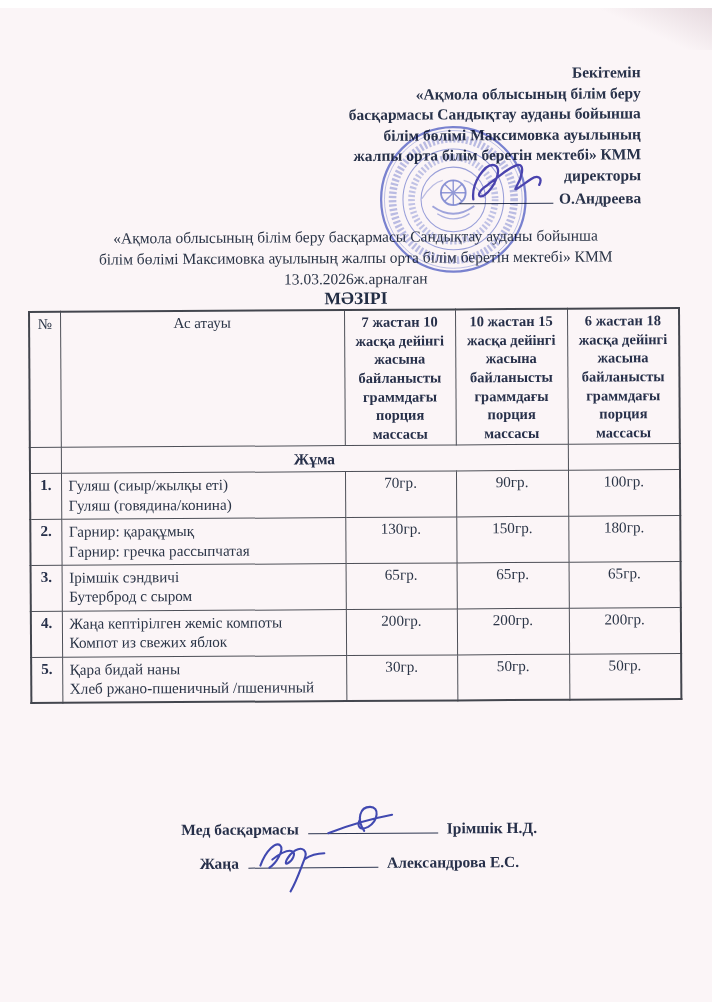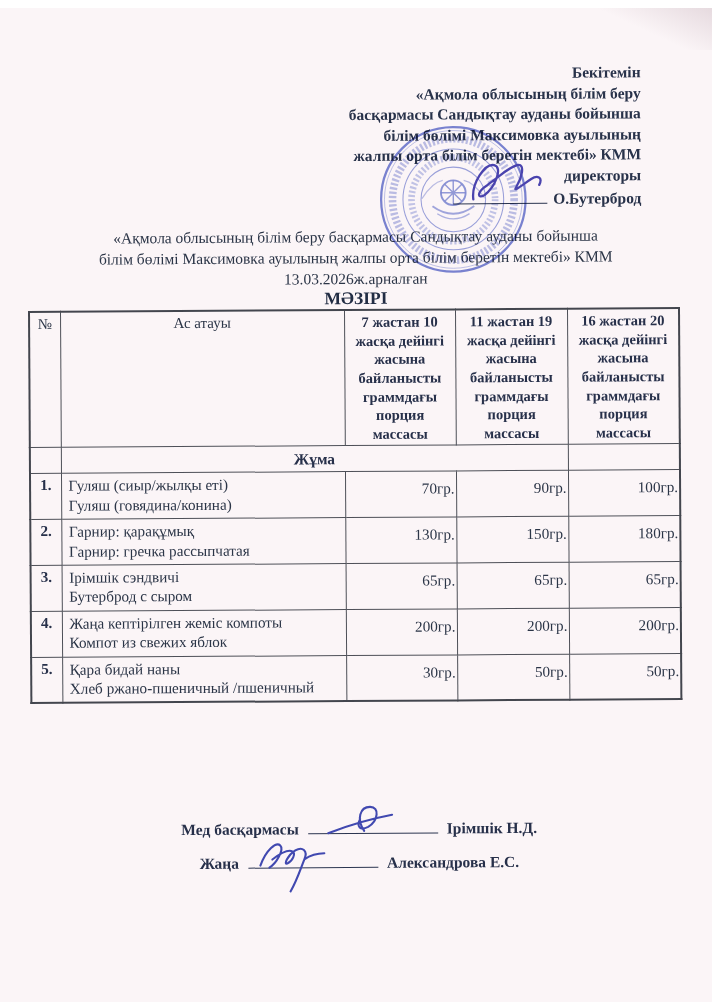--- a/index.html
+++ b/index.html
@@ -53,21 +53,21 @@
   table.menu td{border:1px solid #4e5058;overflow:hidden;}
   .th-num,.th-name{font-weight:normal;text-align:center;vertical-align:top;padding-top:3px;font-size:15px;}
   .th-portion{
     font-weight:bold;text-align:center;vertical-align:top;
     padding:2px 10px;font-size:14.5px;line-height:18.6px;color:#27304a;
   }
   .day-cell{font-weight:bold;text-align:center;height:23px;padding:0;font-size:15.5px;color:#27304a;}
   .empty-cell{height:23px;}
   .num-cell{font-weight:bold;text-align:center;vertical-align:top;padding-top:2px;height:40px;color:#27304a;}
   .name-cell{vertical-align:top;padding:2px 4px 4px 7px;line-height:19.4px;}
-  .val-cell{text-align:right;vertical-align:top;padding-top:8px;}
+  .val-cell{text-align:center;vertical-align:top;padding-top:2px;}
   
   .signs{margin-top:116px;text-align:center;font-weight:bold;font-size:15.5px;color:#27304a;}
   .sign-row{margin-bottom:13px;line-height:21px;}
   .sign-line{
     display:inline-block;width:130px;height:14px;
     border-bottom:1.5px solid #2b3550;margin:0 9px;
     position:relative;vertical-align:baseline;
   }
   .sign-line svg{position:absolute;pointer-events:none;}
   .sq-med{left:18px;bottom:-4px;}
@@ -83,21 +83,21 @@
 <div class="content">
 
   <div class="approval">
     <div>Бекітемін</div>
     <div>«Ақмола облысының білім беру</div>
     <div>басқармасы Сандықтау ауданы бойынша</div>
     <div>білім бөлімі Максимовка ауылының</div>
     <div>жалпы орта білім беретін мектебі» КММ</div>
     <div>директоры</div>
     <div class="sig-row">
-      <span class="sigline"></span><span>О.Бутерброд</span>
+      <span class="sigline"></span><span>О.Андреева</span>
     </div>
   </div>
 
   <svg class="stamp" viewBox="0 0 160 160">
     <g fill="none" stroke="#5b68c6">
       <circle cx="80" cy="80" r="76" stroke-width="2.4"></circle>
       <circle cx="80" cy="80" r="72.5" stroke-width="0.9" opacity="0.55"></circle>
       <circle cx="80" cy="80" r="64" stroke-width="8" stroke-dasharray="2.4 2.1" opacity="0.5"></circle>
       <circle cx="80" cy="80" r="53" stroke-width="1.1" opacity="0.75"></circle>
       <circle cx="80" cy="80" r="44" stroke-width="7" stroke-dasharray="2.2 2.2" opacity="0.45"></circle>
@@ -127,22 +127,22 @@
         <col style="width:284px">
         <col style="width:111px">
         <col style="width:112px">
         <col style="width:112px">
     </colgroup>
     <tbody>
       <tr>
         <td class="th-num">№</td>
         <td class="th-name">Ас атауы</td>
         <td class="th-portion">7 жастан 10 жасқа дейінгі жасына байланысты граммдағы порция массасы</td>
-        <td class="th-portion">11 жастан 19 жасқа дейінгі жасына байланысты граммдағы порция массасы</td>
-        <td class="th-portion">16 жастан 20 жасқа дейінгі жасына байланысты граммдағы порция массасы</td>
+        <td class="th-portion">10 жастан 15 жасқа дейінгі жасына байланысты граммдағы порция массасы</td>
+        <td class="th-portion">6 жастан 18 жасқа дейінгі жасына байланысты граммдағы порция массасы</td>
       </tr>
       <tr>
         <td class="empty-cell"></td>
         <td class="day-cell" colspan="3">Жұма</td>
         <td class="empty-cell"></td>
       </tr>
 
       <tr>
         <td class="num-cell">1.</td>
         <td class="name-cell">

